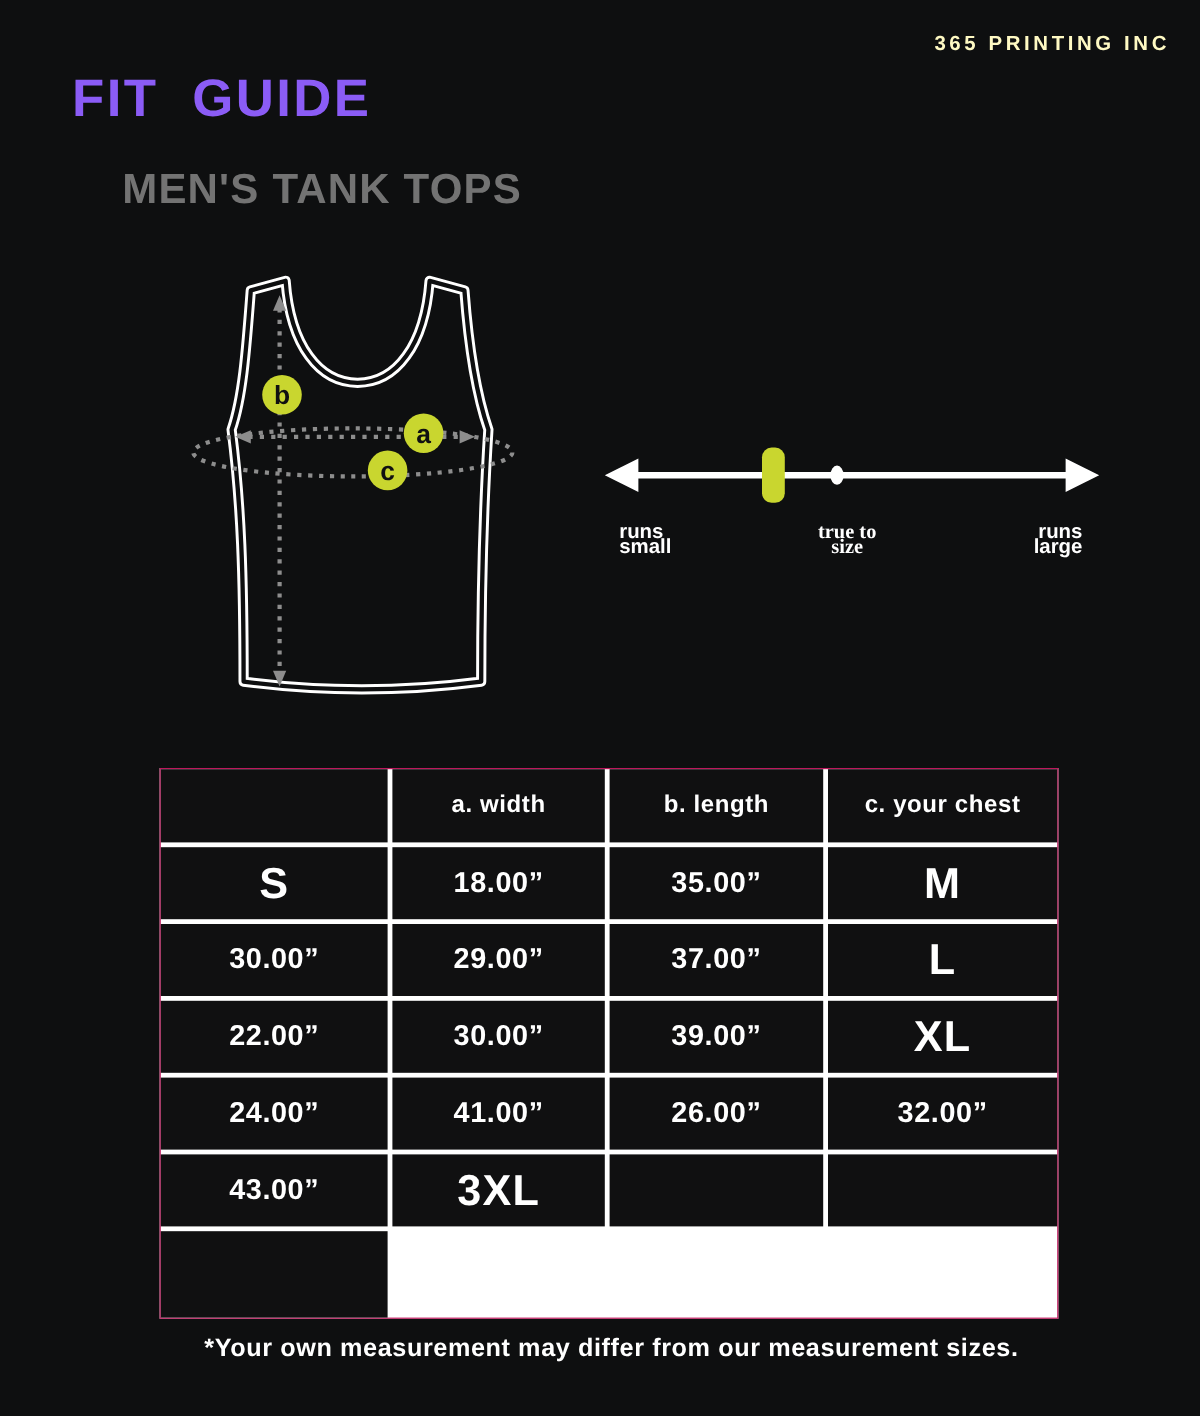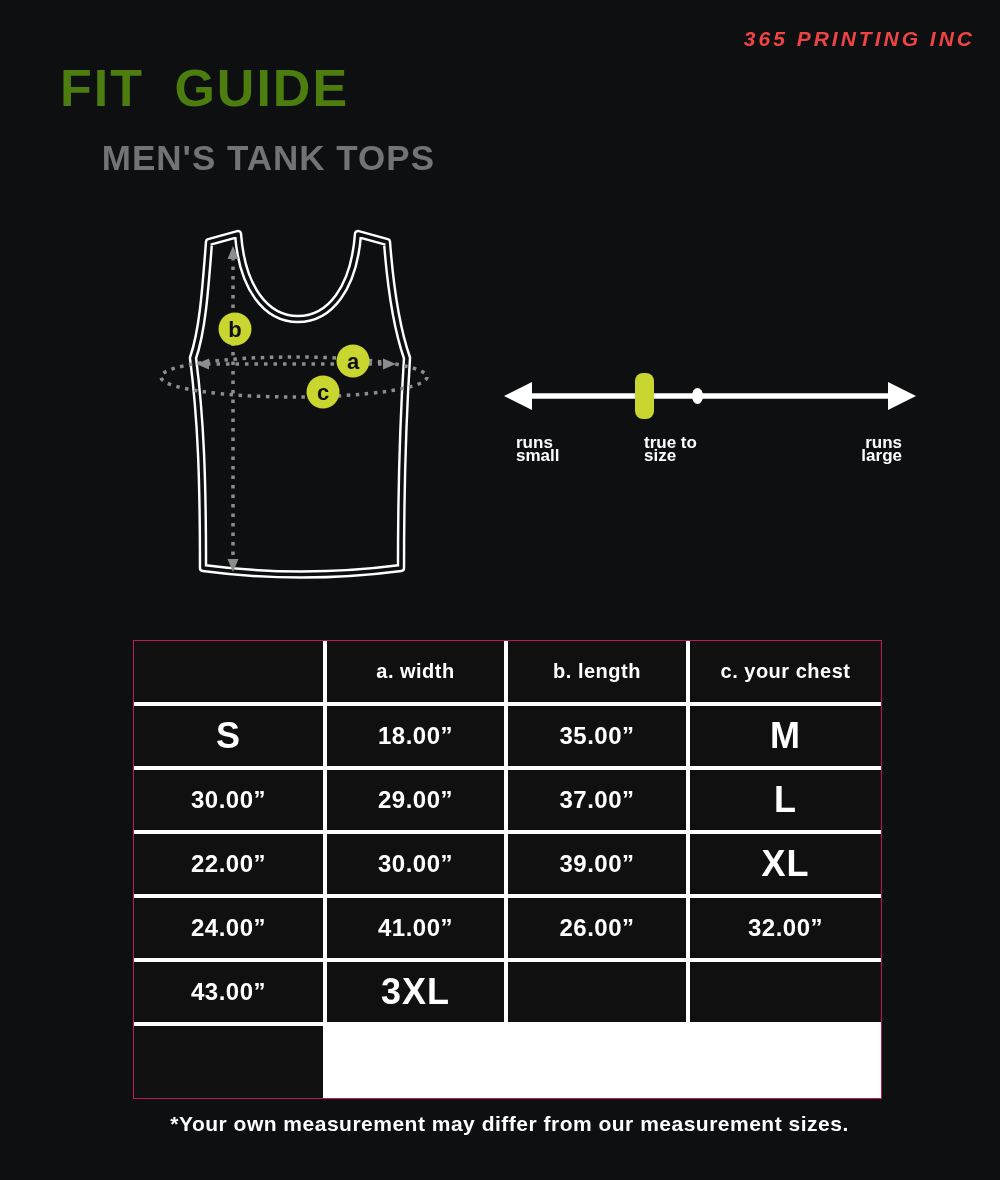--- a/index.html
+++ b/index.html
@@ -3,40 +3,39 @@
 <meta charset="utf-8">
 <style>
   html,body{margin:0;padding:0;background:#0e0f10;}
   .page{
     position:relative;width:1000px;height:1180px;overflow:hidden;
     background:#0e0f10;color:#fff;
     font-family:"Liberation Sans","DejaVu Sans",sans-serif;font-weight:bold;
   }
   
   .brand{
-    position:absolute;top:27px;right:25px;font-size:21px;letter-spacing:3px;
-    color:#ef4444;
-    font-style:italic;
+    position:absolute;top:27px;right:25px;font-size:17px;letter-spacing:3px;
+    color:#fef9c3;
   }
   .title{
     position:absolute;left:60px;top:58px;width:375px;
-    font-size:52px;letter-spacing:2px;word-spacing:14px;color:#4d7c0f;
+    font-size:44px;letter-spacing:2px;word-spacing:14px;color:#8b5cf6;
     white-space:nowrap;
   }
   .subtitle{
     position:absolute;left:60px;top:138px;width:375px;text-align:right;
     font-size:35px;letter-spacing:1px;color:#737373;white-space:nowrap;
   }
   
   .tank-svg{position:absolute;left:130px;top:210px;}
   .scale-svg{position:absolute;left:500px;top:360px;}
   .scale-labels{position:absolute;left:500px;top:436px;width:420px;height:48px;font-size:17px;line-height:13px;}
   .scale-label{position:absolute;white-space:pre-line;}
   .lbl-left{left:16px;top:0;width:80px;text-align:left;}
-  .lbl-center{left:144px;top:0;width:124px;}
+  .lbl-center{left:144px;top:0;width:124px;text-align:center;font-family:Liberation Serif, serif;}
   .lbl-right{left:322px;top:0;width:80px;text-align:right;}
   
   .size-table{
     position:absolute;left:133px;top:640px;
     display:grid;
     grid-template-columns:189px 177px 178px 191px;
     grid-template-rows:61px 60px 60px 60px 60px 60px 72px;
     gap:4px;background:#ffffff;border:1px solid #be185d;
   }
   .cell{

